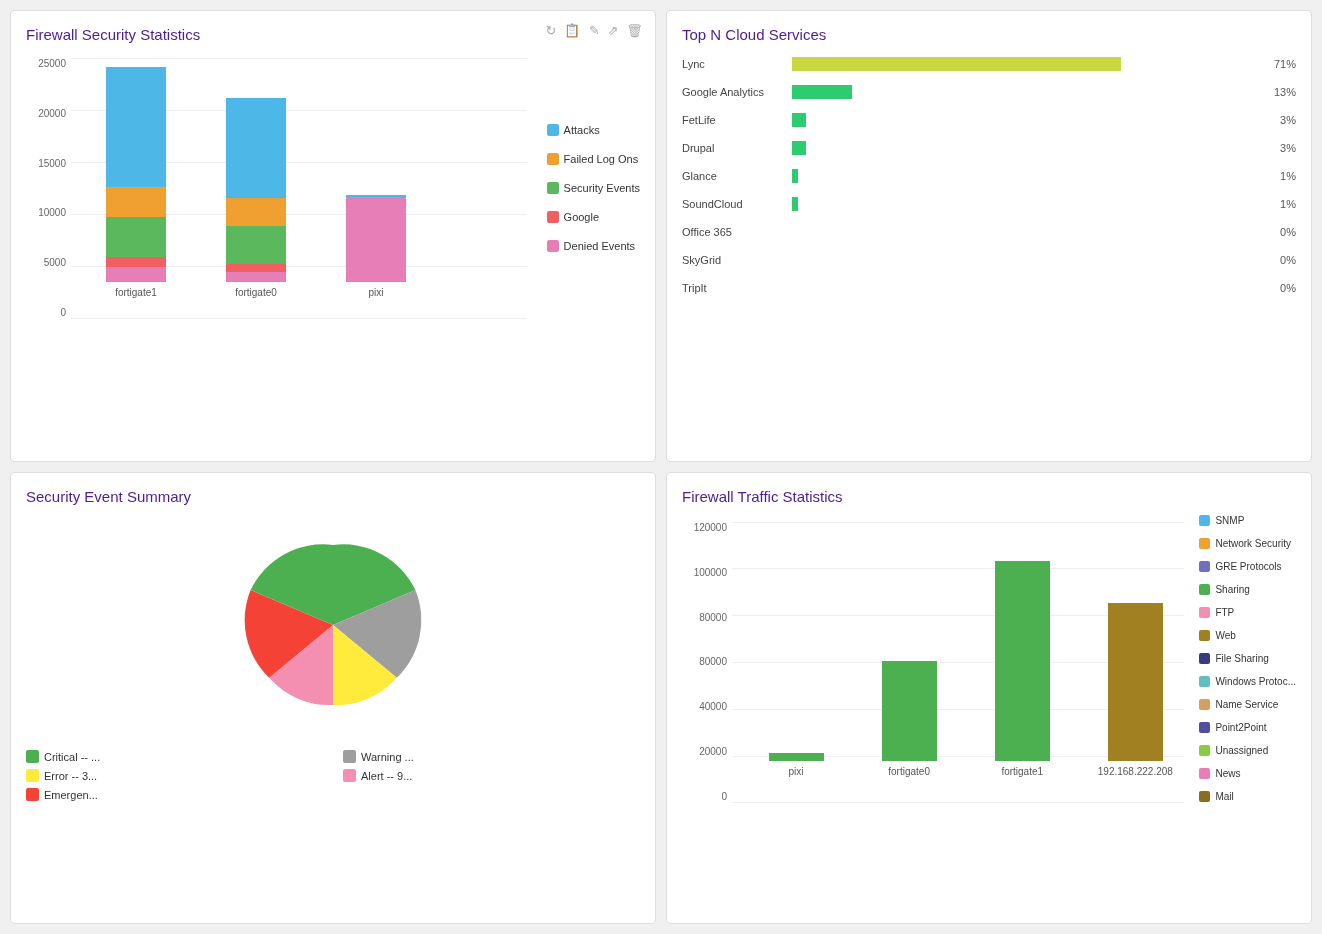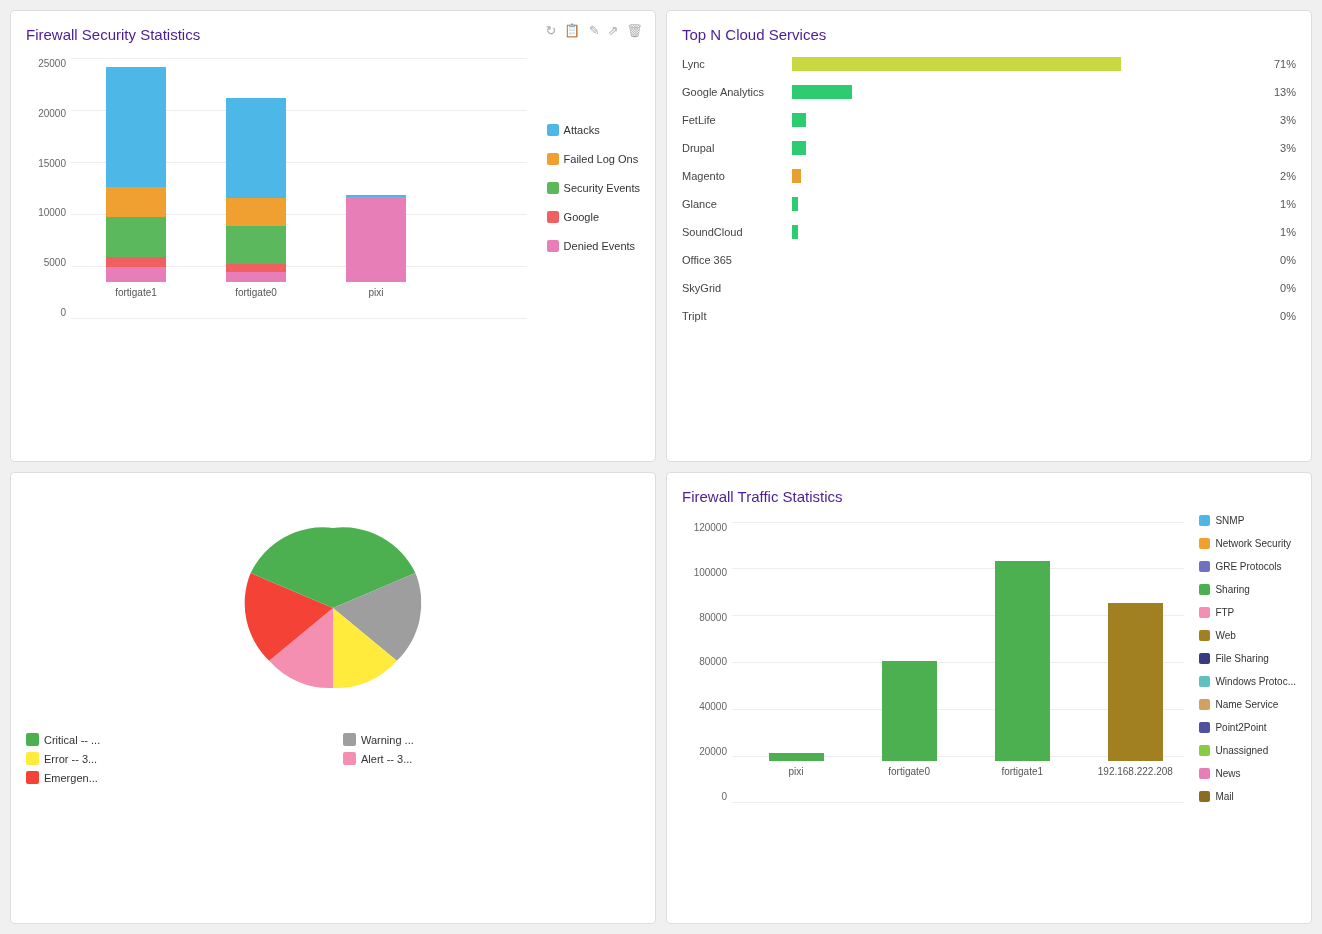--- a/index.html
+++ b/index.html
@@ -162,27 +162,20 @@
       </div>
 
       <div class="cloud-row">
         <div class="cloud-name">Drupal</div>
         <div class="cloud-bar-wrap">
           <div class="cloud-bar" style="width:3%;background:#2ecc71;min-width:8px;"></div>
         </div>
         <div class="cloud-pct">3%</div>
       </div>
 
-      <div class="cloud-row">
-        <div class="cloud-name">Magento</div>
-        <div class="cloud-bar-wrap">
-          <div class="cloud-bar" style="width:2%;background:#e8a030;min-width:8px;"></div>
-        </div>
-        <div class="cloud-pct">2%</div>
-      </div>
 
       <div class="cloud-row">
         <div class="cloud-name">Glance</div>
         <div class="cloud-bar-wrap">
           <div class="cloud-bar" style="width:1%;background:#2ecc71;min-width:6px;"></div>
         </div>
         <div class="cloud-pct">1%</div>
       </div>
 
       <div class="cloud-row">
@@ -207,20 +200,21 @@
 
       <div class="cloud-row">
         <div class="cloud-name">TripIt</div>
         <div class="cloud-bar-wrap"></div>
         <div class="cloud-pct">0%</div>
       </div>
     </div>
   </div>
 
   <div class="panel">
+    <div class="panel-title">Security Event Summary</div>
     <div class="pie-area">
       <svg width="220" height="220" viewBox="0 0 220 220">
 
         <path d="M110,110 L110,30 A80,80 0 0,1 192.4,75 Z" fill="#4caf50"></path>
 
         <path d="M110,110 L192.4,75 A80,80 0 0,1 173.8,162.8 Z" fill="#9e9e9e"></path>
 
         <path d="M110,110 L173.8,162.8 A80,80 0 0,1 110,190 Z" fill="#ffeb3b"></path>
 
         <path d="M110,110 L110,190 A80,80 0 0,1 46.2,162.8 Z" fill="#f48fb1"></path>
@@ -238,21 +232,21 @@
       <div class="pie-legend-item">
         <div class="pie-legend-dot" style="background:#9e9e9e;"></div>
         <span>Warning ...</span>
       </div>
       <div class="pie-legend-item">
         <div class="pie-legend-dot" style="background:#ffeb3b;"></div>
         <span>Error -- 3...</span>
       </div>
       <div class="pie-legend-item">
         <div class="pie-legend-dot" style="background:#f48fb1;"></div>
-        <span>Alert -- 3...</span>
+        <span>Alert -- 9...</span>
       </div>
       <div class="pie-legend-item">
         <div class="pie-legend-dot" style="background:#f44336;"></div>
         <span>Emergen...</span>
       </div>
     </div>
   </div>
 
   <div class="panel">
     <div class="panel-title">Firewall Traffic Statistics</div>

